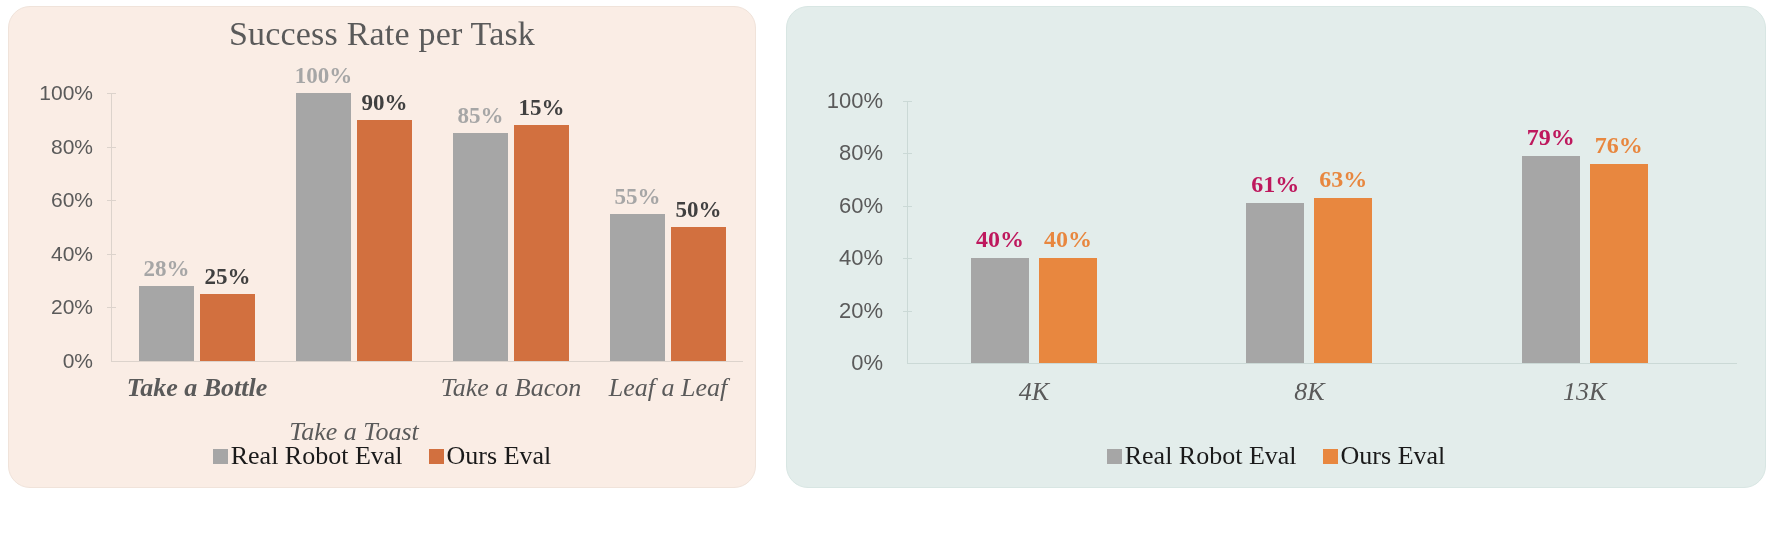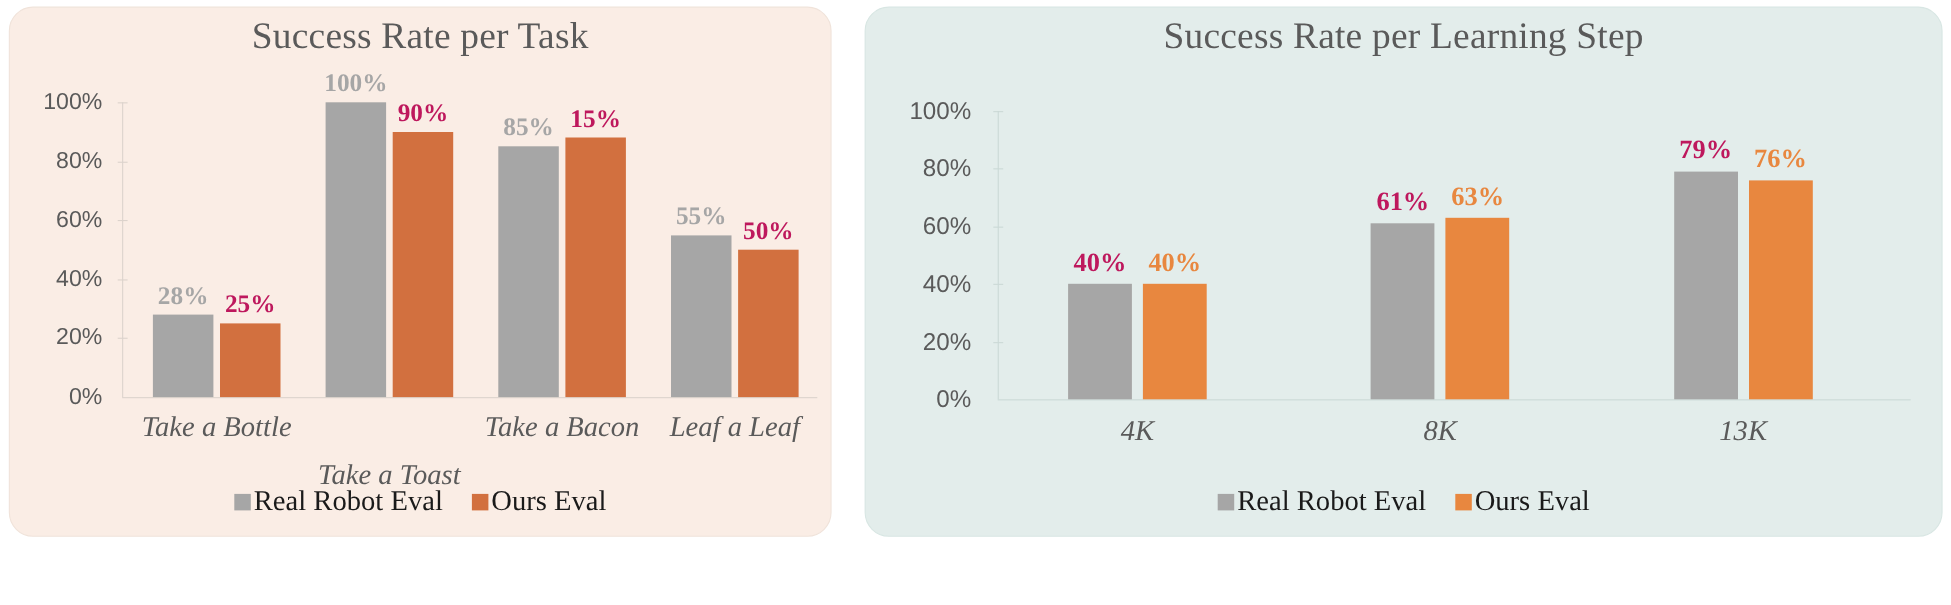--- a/index.html
+++ b/index.html
@@ -112,21 +112,21 @@
   .vlabel{
     position:absolute;
     text-align:center;
     white-space:nowrap;
     font-family:"Liberation Serif", serif;
     font-weight:bold;
   }
   .panel.left  .vlabel{ font-size:23px; }
   .panel.right .vlabel{ font-size:24px; }
   .panel.left  .vlabel.g{ color:#A6A6A6; }
-  .panel.left  .vlabel.o{ color:#be185d; }
+  .panel.left  .vlabel.o{ color:#404040; }
   .panel.right .vlabel.g{ color:#be185d; }
   .panel.right .vlabel.o{ color:#E8873F; }
 
   
   .catlabel{
     position:absolute;
     text-align:center;
     font-family:"Liberation Serif", serif;
     font-style:italic;
     color:#5a5a5a;
@@ -184,21 +184,21 @@
         <div class="tickmark" style="top: 174.8px; left: 76px;"></div>
         <div class="tickmark" style="top: 121.2px; left: 76px;"></div>
         <div class="tickmark" style="top: 67.6px; left: 76px;"></div>
         <div class="tickmark" style="top: 14px; left: 76px;"></div>
         <div class="axisline" style="left: 80px; top: 14px; height: 268px;"></div>
         <div class="baseline" style="left: 80px; top: 282px; width: 632px;"></div>
         <div class="bar g" style="left: 108px; width: 55px; height: 75.04px; bottom: 16px;"></div>
         <div class="vlabel g" style="left: 96px; width: 79px; top: 176.96px;">28%</div>
         <div class="bar o" style="left: 169px; width: 55px; height: 67px; bottom: 16px;"></div>
         <div class="vlabel o" style="left: 157px; width: 79px; top: 185px;">25%</div>
-        <div class="catlabel" style="left: 68px; width: 196px; top: 294px;">Take a Bottle</div>
+        <div class="catlabel" style="left: 68px; width: 196px; top: 294px; font-weight: bold;">Take a Bottle</div>
         <div class="bar g" style="left: 265px; width: 55px; height: 268px; bottom: 16px;"></div>
         <div class="vlabel g" style="left: 253px; width: 79px; top: -16px;">100%</div>
         <div class="bar o" style="left: 326px; width: 55px; height: 241.2px; bottom: 16px;"></div>
         <div class="vlabel o" style="left: 314px; width: 79px; top: 10.8px;">90%</div>
         <div class="catlabel" style="left: 225px; width: 196px; top: 294px; margin-top: 44px;">Take a Toast</div>
         <div class="bar g" style="left: 422px; width: 55px; height: 227.8px; bottom: 16px;"></div>
         <div class="vlabel g" style="left: 410px; width: 79px; top: 24.2px;">85%</div>
         <div class="bar o" style="left: 483px; width: 55px; height: 235.84px; bottom: 16px;"></div>
         <div class="vlabel o" style="left: 471px; width: 79px; top: 16.16px;">15%</div>
         <div class="catlabel" style="left: 382px; width: 196px; top: 294px;">Take a Bacon</div>
@@ -215,21 +215,20 @@
         <span class="legend-text">Real Robot Eval</span>
       </div>
       <div class="legend-item">
         <span class="swatch o"></span>
         <span class="legend-text">Ours Eval</span>
       </div>
     </div>
   </div>
 
   <div class="panel right">
-    <div class="panel-title">Success Rate per Learning Step</div>
 
     <div class="plot" id="plot-right">
       <div class="ylabels" id="yl-right">
           <div class="ytick" style="top: 278px;">0%</div>
           <div class="ytick" style="top: 225.6px;">20%</div>
           <div class="ytick" style="top: 173.2px;">40%</div>
           <div class="ytick" style="top: 120.8px;">60%</div>
           <div class="ytick" style="top: 68.4px;">80%</div>
           <div class="ytick" style="top: 16px;">100%</div>
         </div>

